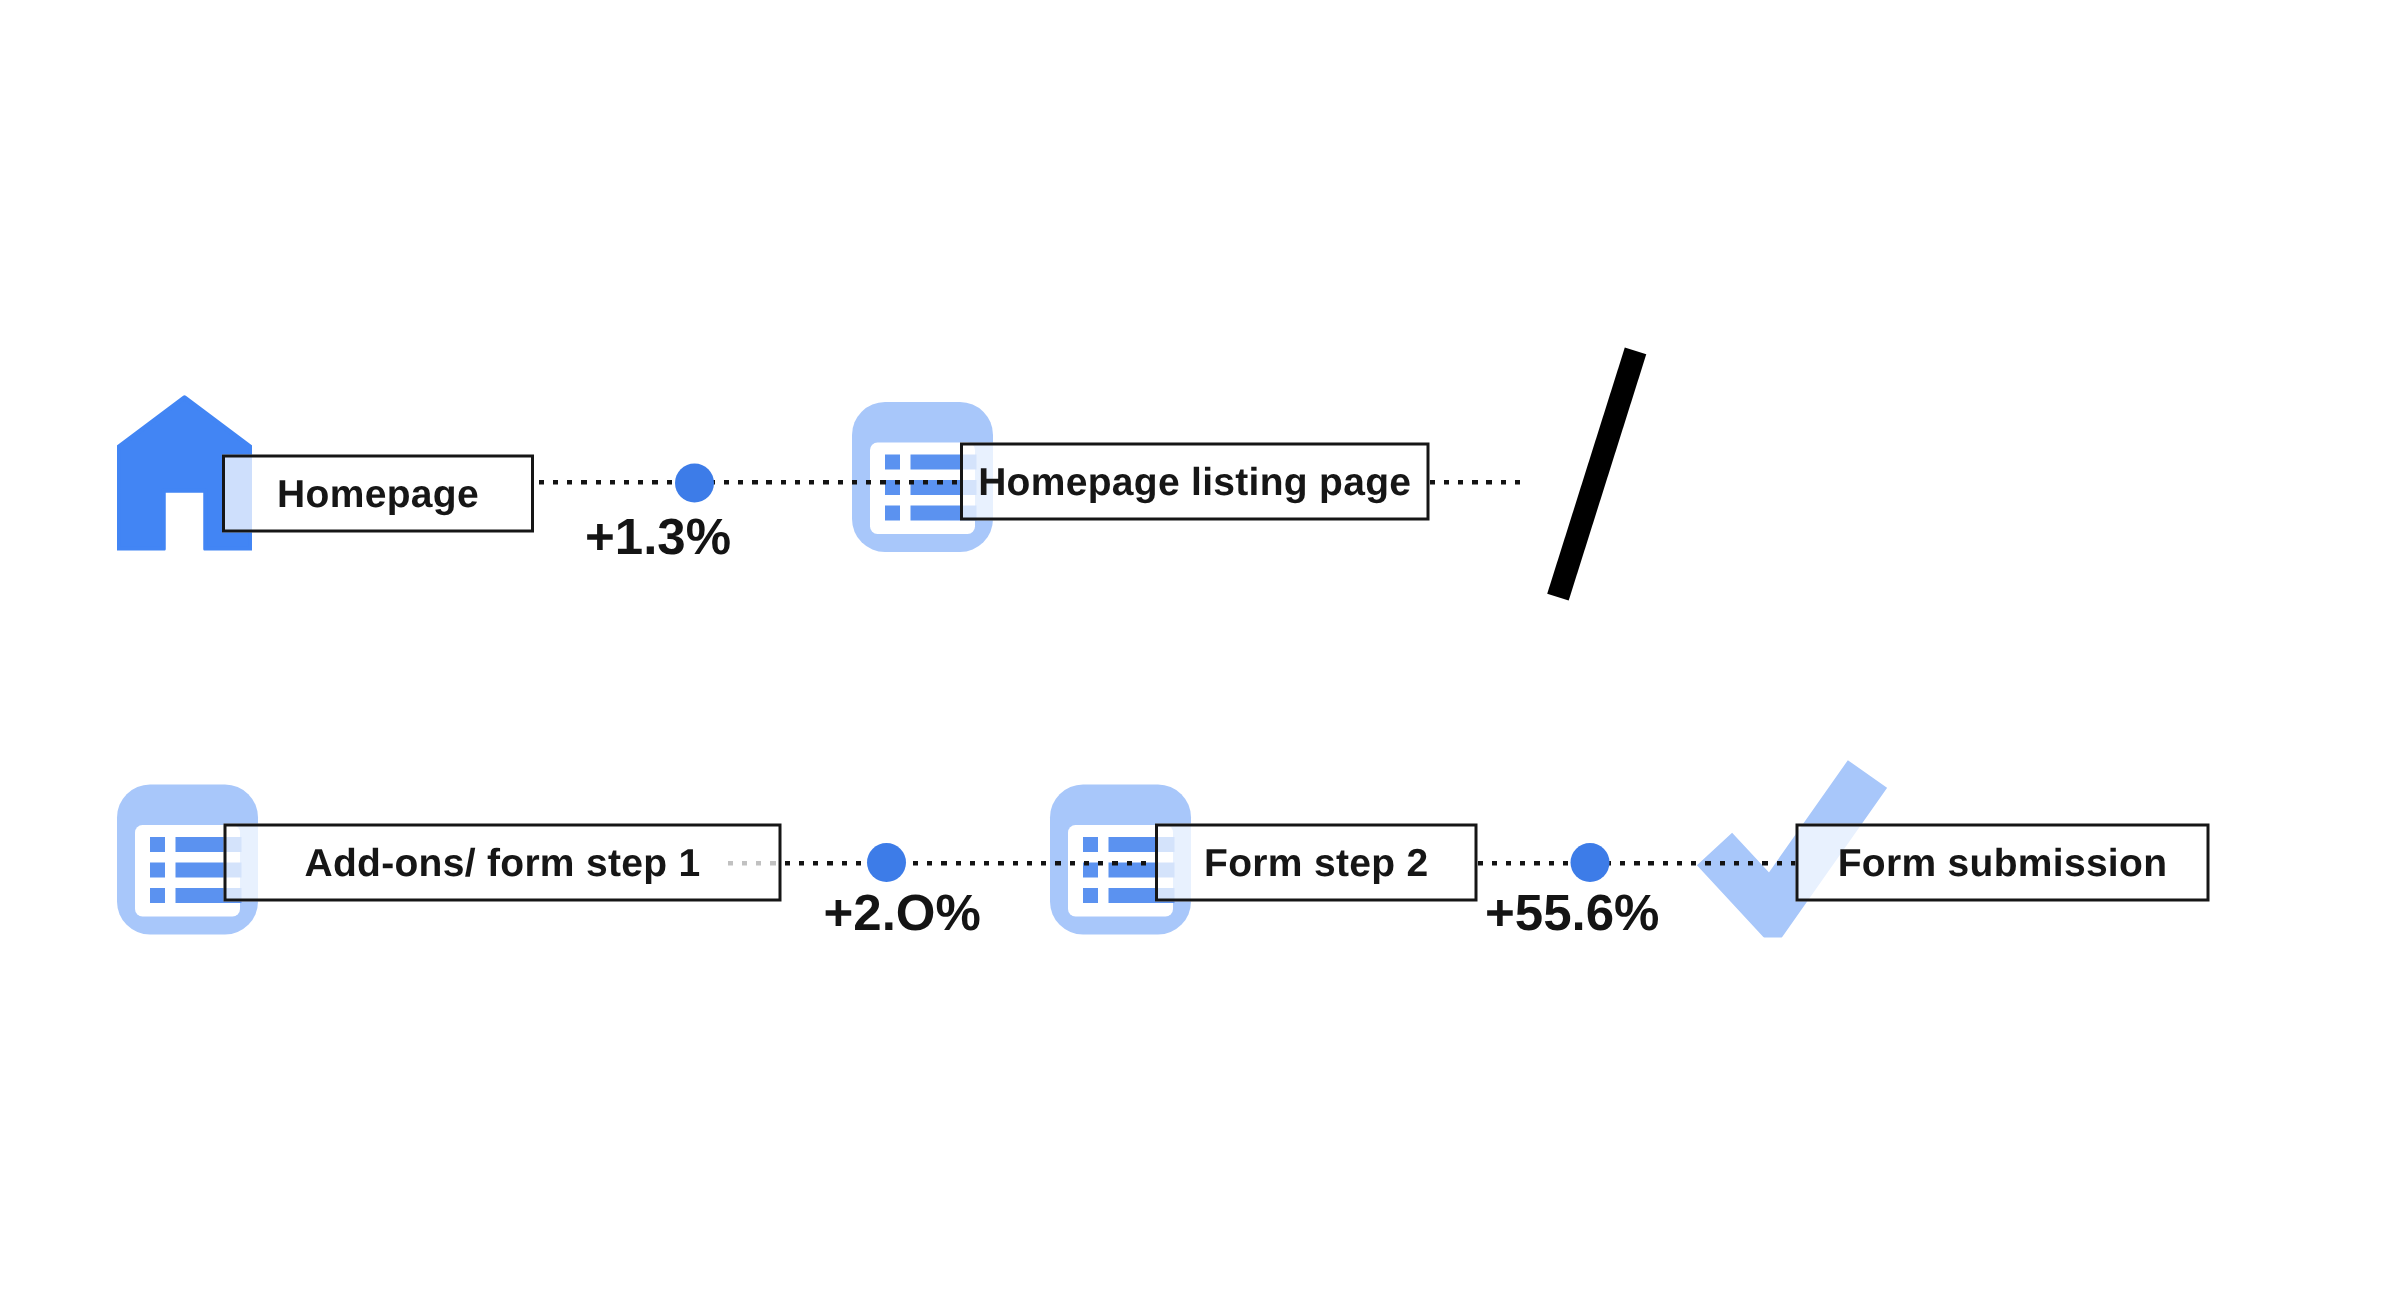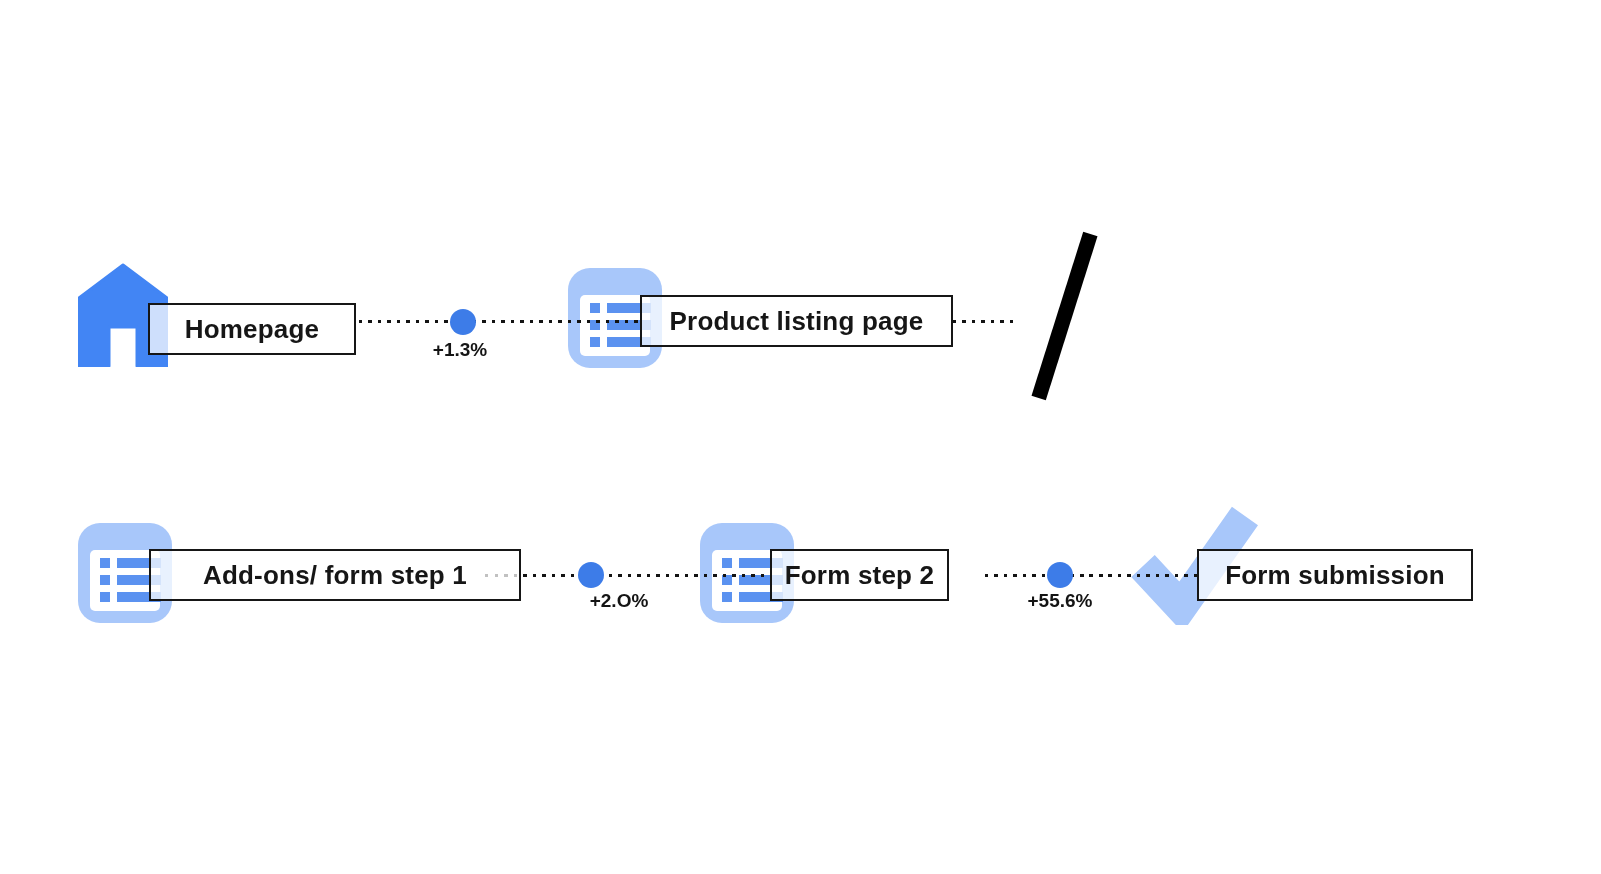--- a/index.html
+++ b/index.html
@@ -31,22 +31,22 @@
     position:absolute; height:3px; z-index:2;
     background:repeating-linear-gradient(to right, #131313 0 3.5px, transparent 3.5px 9.5px);
   }
   
   .conv-dot {
     position:absolute; width:26px; height:26px; border-radius:50%;
     background:var(--dot_blue,#3d7ce8); z-index:5;
   }
   
   .delta {
-    position:absolute; width:140px; text-align:center;
-    font-weight:700; font-size:19px; color:#141414; z-index:5;
+    position:absolute; width:140px; text-align:left;
+    font-weight:700; font-size:34px; color:#141414; z-index:5;
   }
   
   .licon {
     position:absolute; width:94px; height:100px;
     background:var(--light_blue,#a8c7fa); border-radius:22px; z-index:1;
   }
   .licon .pad {
     position:absolute; left:12px; right:12px; top:27px; bottom:12px;
     background:#ffffff; border-radius:5px;
   }
@@ -90,21 +90,21 @@
           <span class="bar"></span>
         </div>
       <div class="lrow r3">
           <span class="sq"></span>
           <span class="bar"></span>
         </div>
     </div>
   </div>
 
   <div class="node-box" style="left:640px; top:295px; width:313px;">
-    <span>Product listing page</span>
+    <span>Homepage listing page</span>
   </div>
 
   <div class="connector" style="left:953px; top:320px; width:64px;"></div>
 
   <div class="slash"></div>
 
   <div class="licon" style="left:78px; top:523px;">
     <div class="pad">
       <div class="lrow r1">
           <span class="sq"></span>
@@ -139,21 +139,21 @@
           <span class="sq"></span>
           <span class="bar"></span>
         </div>
       <div class="lrow r3">
           <span class="sq"></span>
           <span class="bar"></span>
         </div>
     </div>
   </div>
 
-  <div class="node-box" style="left:770px; top:549px; width:179px;">
+  <div class="node-box" style="left:770px; top:549px; width:215px;">
     <span>Form step 2</span>
   </div>
 
   <div class="connector" style="left:985px; top:574px; width:212px;"></div>
   <div class="conv-dot" style="left:1047px; top:562px;"></div>
   <div class="delta" style="left:990px; top:590px;">+55.6%</div>
 
   <svg class="svg-icon" style="left:1130px; top:503px;" width="128" height="122" viewBox="0 0 128 122">
     <polyline points="13,63 51,104 115,13" fill="none" stroke="var(--light_blue,#a8c7fa)" stroke-width="32" stroke-linecap="butt" stroke-linejoin="miter"></polyline>
   </svg>

